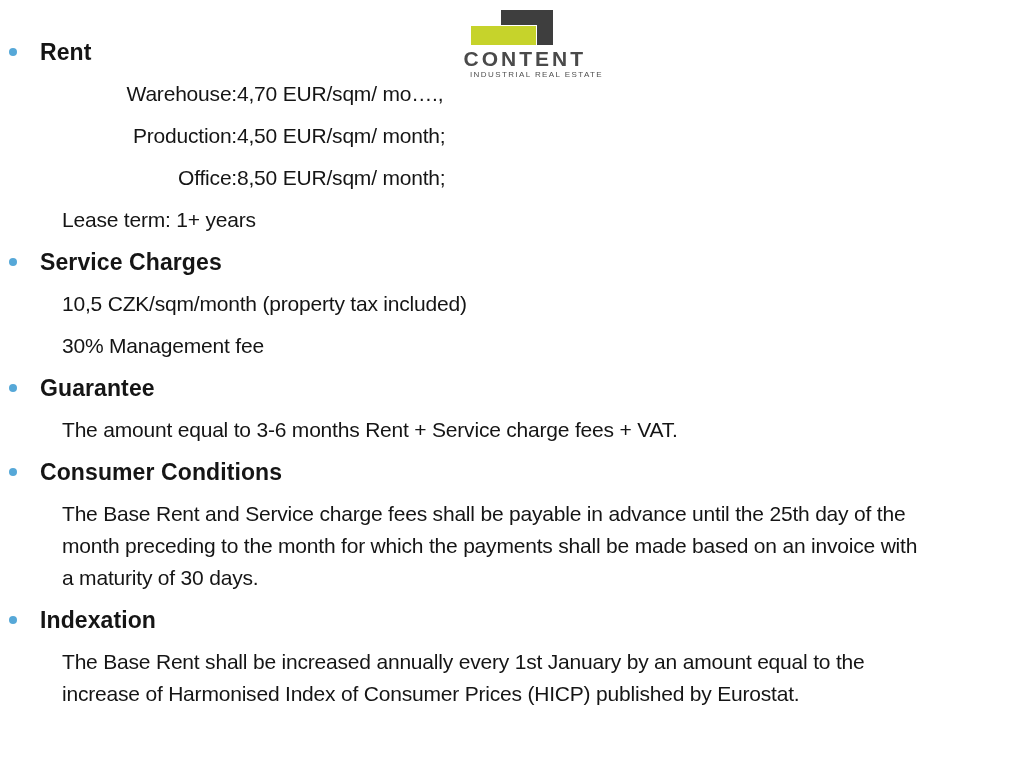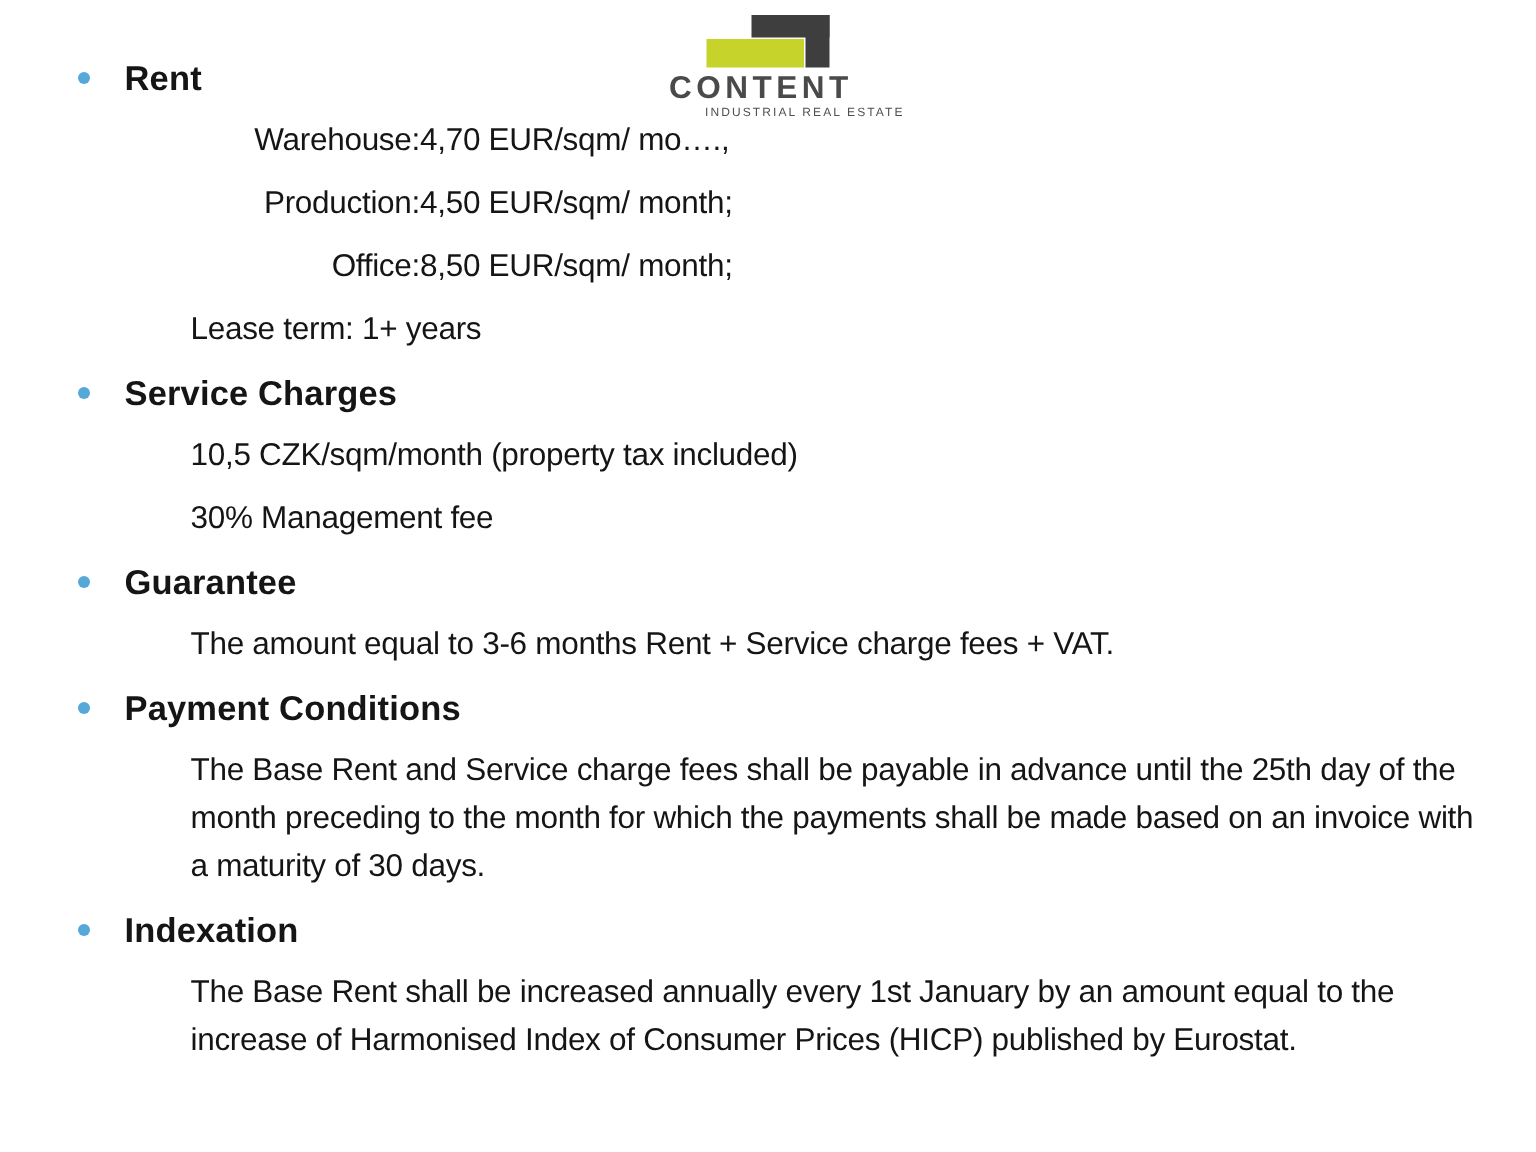--- a/index.html
+++ b/index.html
@@ -9,21 +9,20 @@
     height: 768px;
     background: #ffffff;
     overflow: hidden;
     font-family: "Liberation Sans", sans-serif;
     color: #151515;
   }
   .content {
     position: absolute;
     left: 0; top: 0; right: 0;
     padding-top: 36px;
-    padding-left: 43px;
   }
   .para {
     line-height: 32px;
     margin: 0 0 10px 0;
     font-size: 21px;
     letter-spacing: -0.2px;
   }
   .heading-row {
     position: relative;
     margin-left: 40px;
@@ -33,30 +32,30 @@
   }
   .bullet {
     position: absolute;
     left: -31px;
     top: 12px;
     width: 8px;
     height: 8px;
     border-radius: 50%;
     background: #56a8d8;
   }
-  .body-line { margin-left: 84px; }
+  .body-line { margin-left: 62px; }
   .rent-row { display: flex; margin-left: 62px; }
   .rent-label { width: 175px; flex: 0 0 175px; text-align: right; }
   
   .logo {
     position: absolute;
     left: 446px;
     top: 10px;
     width: 140px;
-    text-align: left;
+    text-align: right;
     background: #ffffff;
   }
   .logo-mark {
     position: relative;
     width: 82px;
     height: 35px;
     margin: 0 auto 3px 25px;
   }
   .logo-dark-bar {
     position: absolute;
@@ -127,21 +126,21 @@
     <div class="para body-line">30% Management fee</div>
 
     <div class="para heading-row">
       <span class="bullet"></span>
       <span>Guarantee</span>
     </div>
     <div class="para body-line">The amount equal to 3-6 months Rent + Service charge fees + VAT.</div>
 
     <div class="para heading-row">
       <span class="bullet"></span>
-      <span>Payment Conditions</span>
+      <span>Consumer Conditions</span>
     </div>
     <div class="para">
       <div class="body-line">The Base Rent and Service charge fees shall be payable in advance until the 25th day of the</div>
       <div class="body-line">month preceding to the month for which the payments shall be made based on an invoice with</div>
       <div class="body-line">a maturity of 30 days.</div>
     </div>
 
     <div class="para heading-row">
       <span class="bullet"></span>
       <span>Indexation</span>

